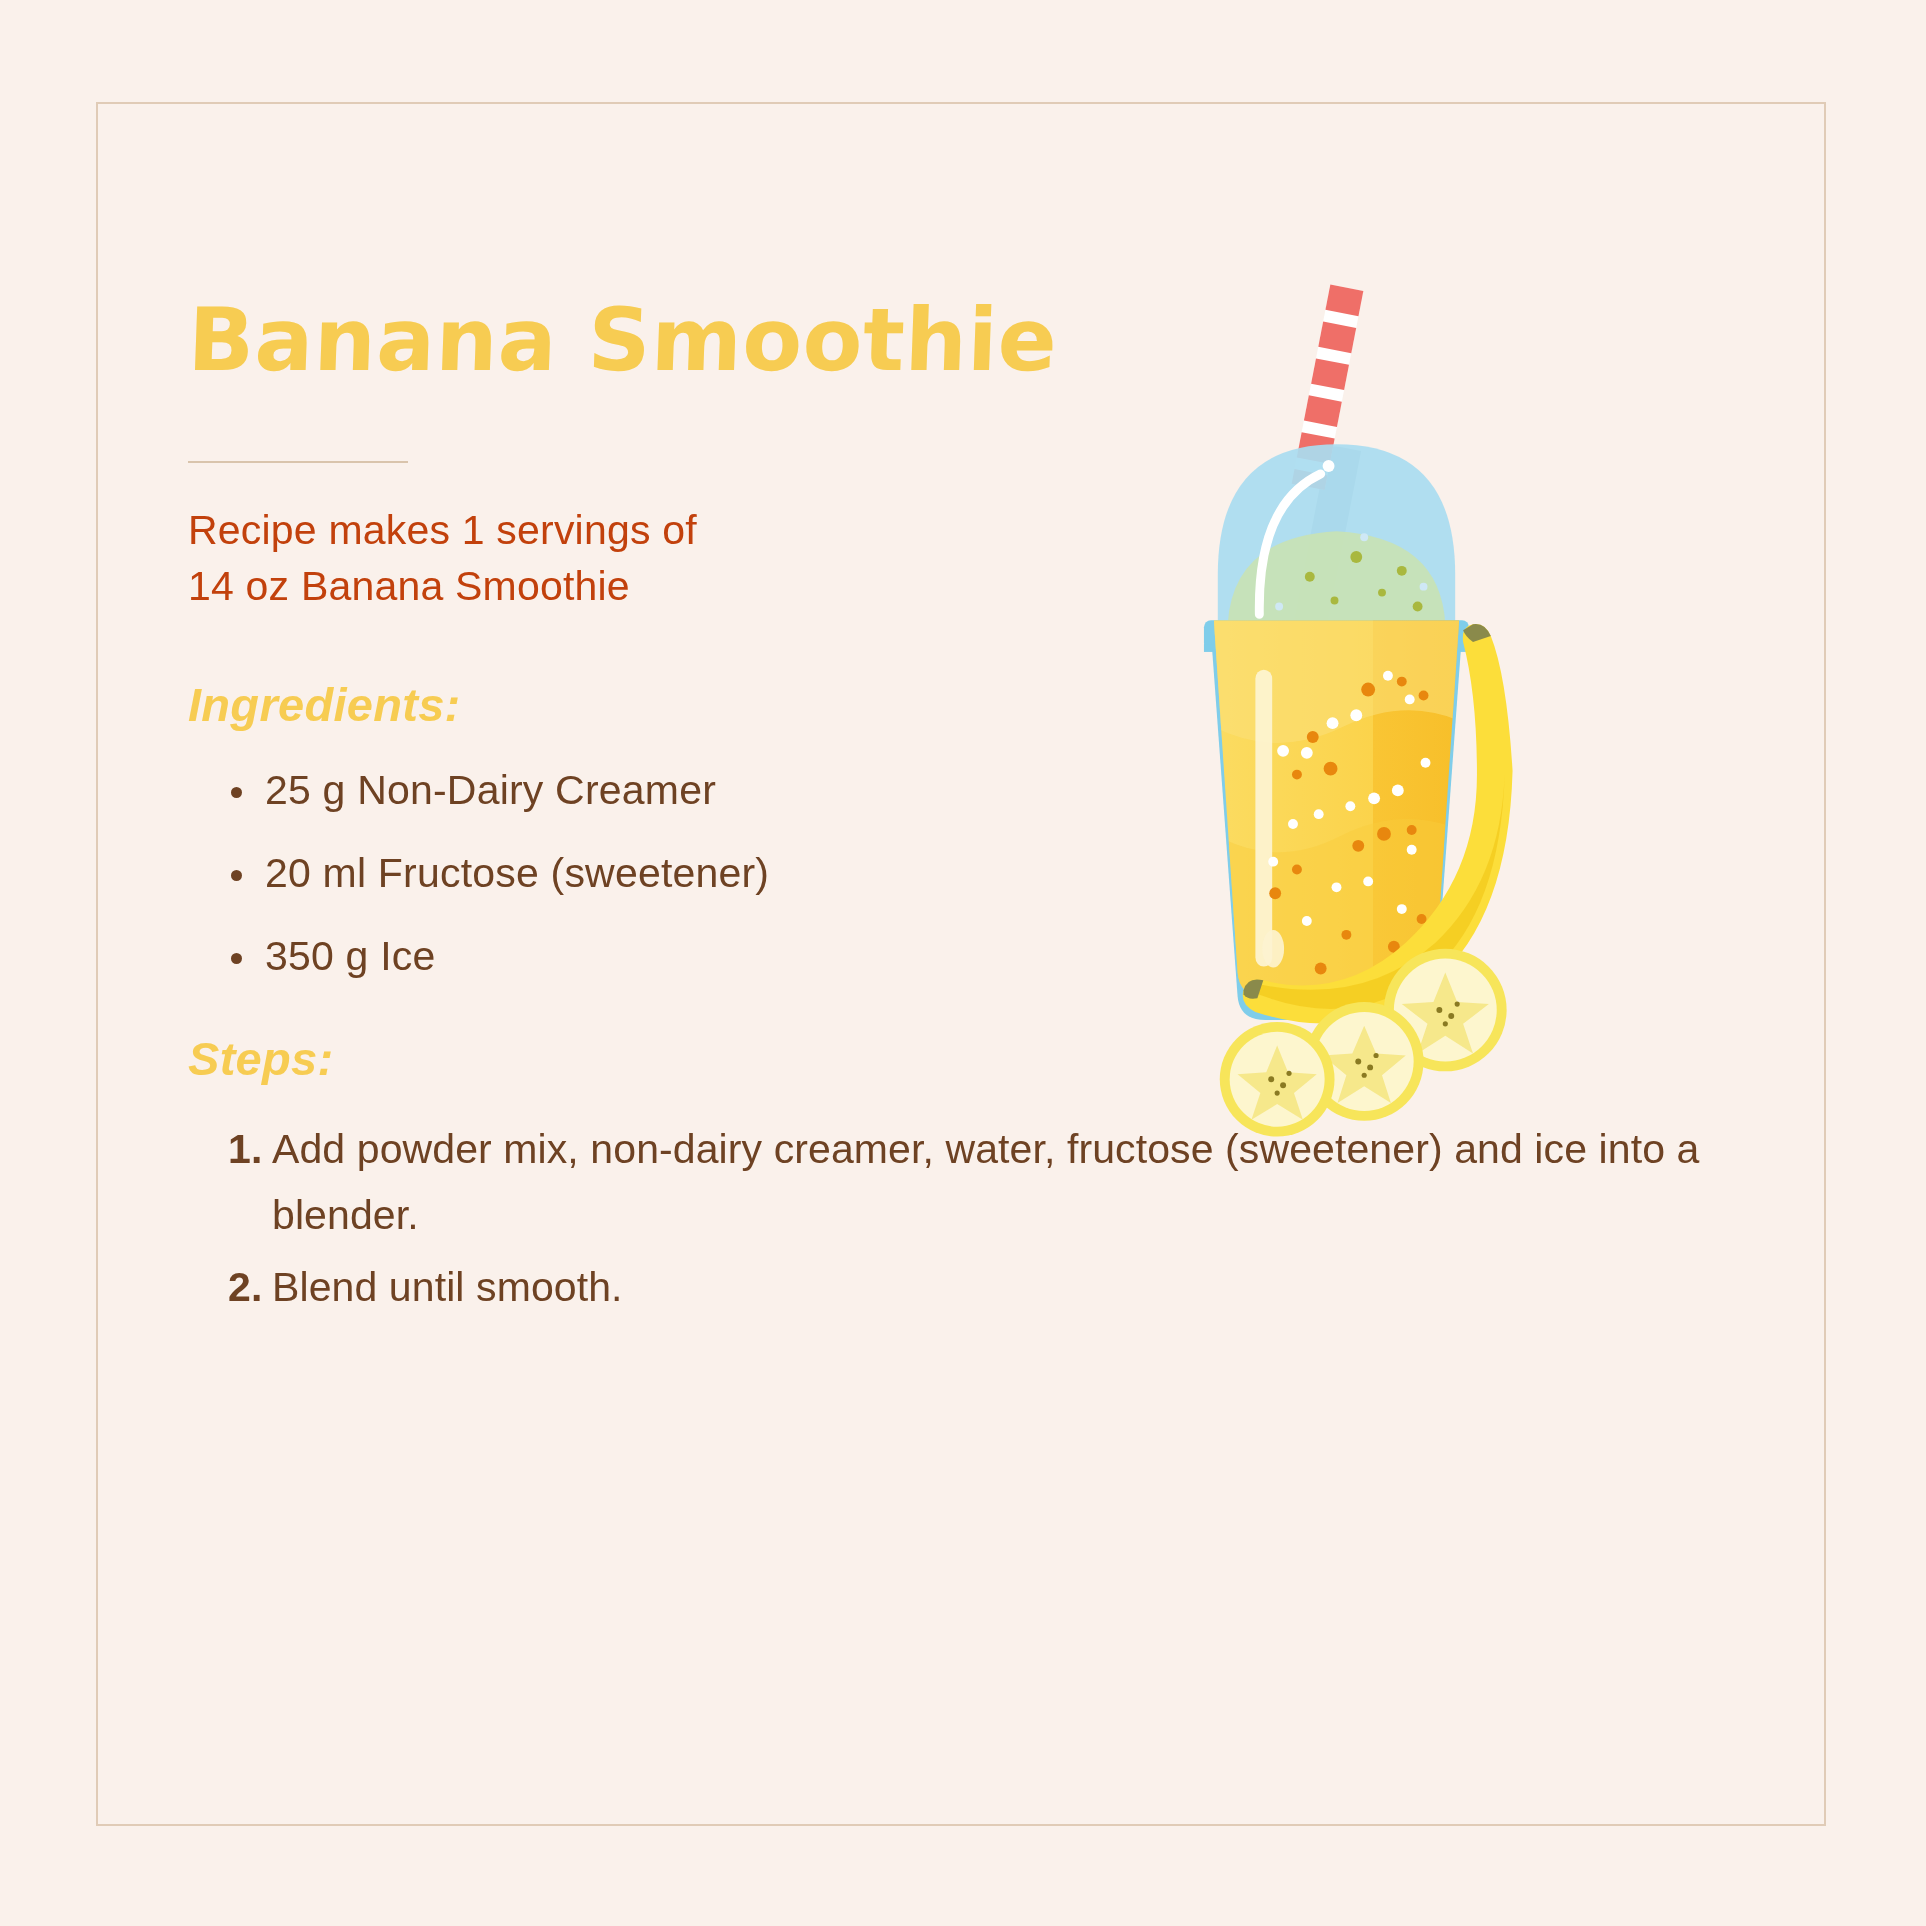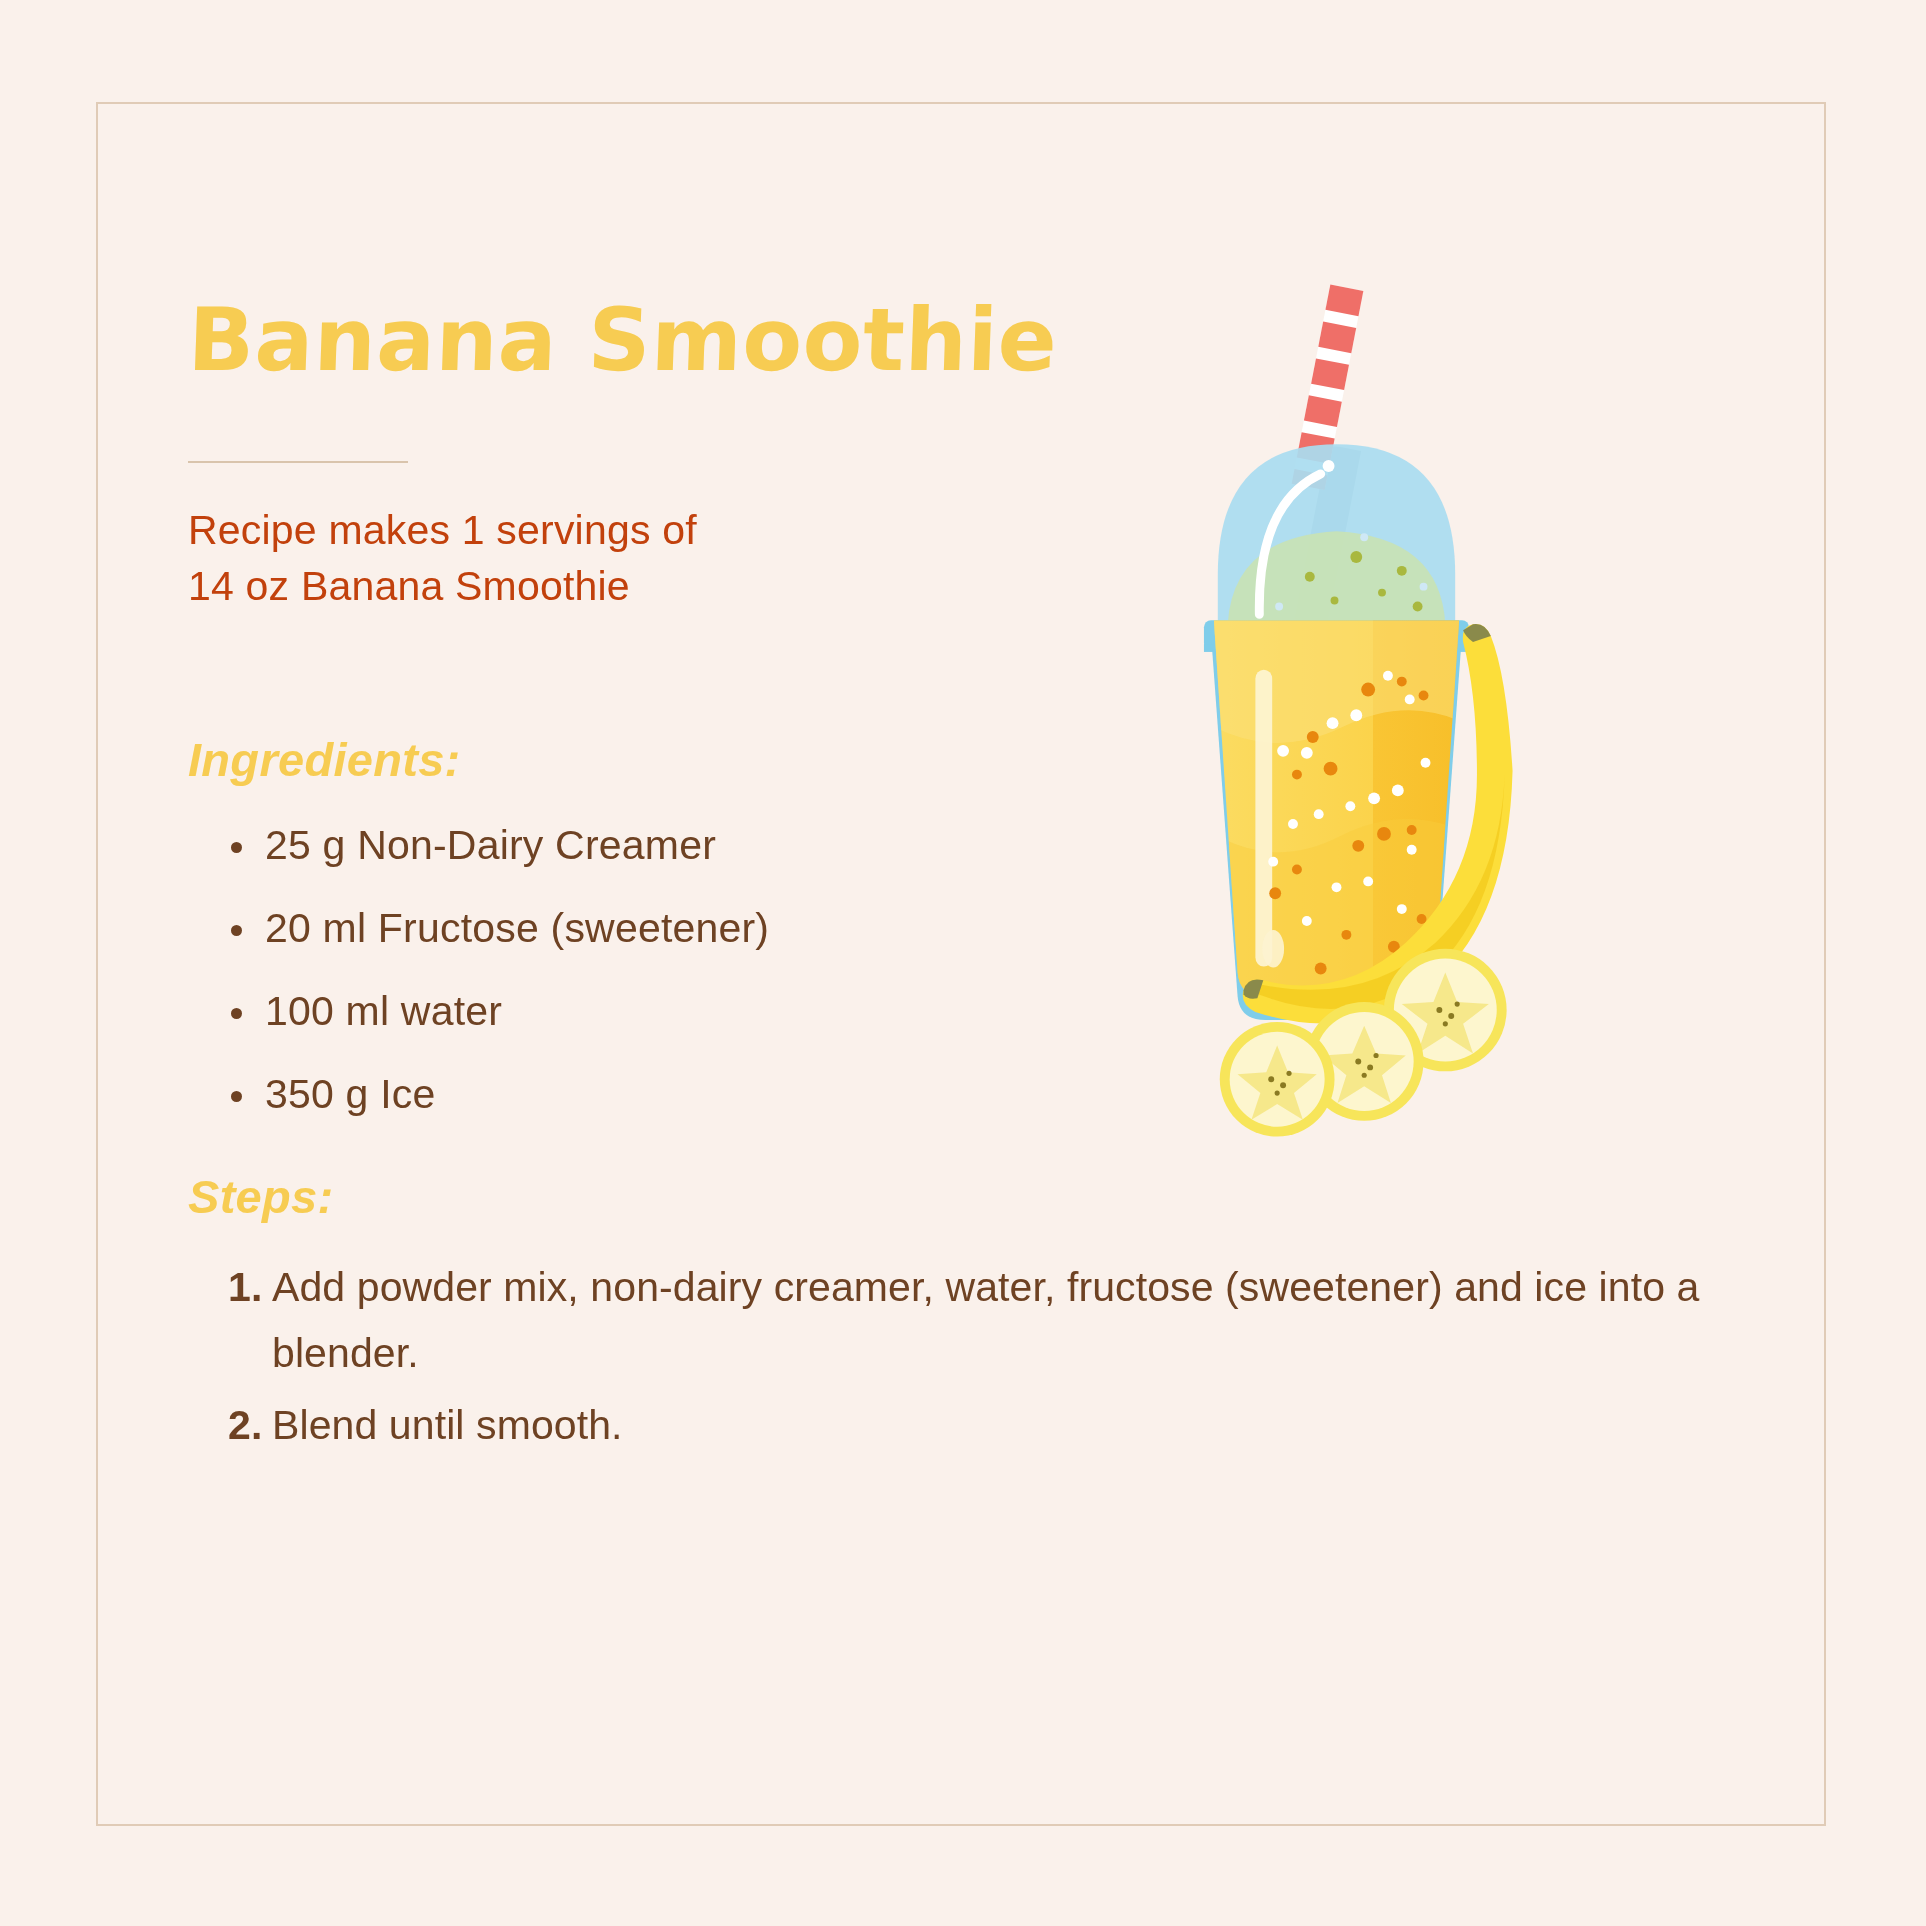--- a/index.html
+++ b/index.html
@@ -63,21 +63,21 @@
   }
 
   .section-heading {
     font-size: 47px;
     font-weight: bold;
     font-style: italic;
     color: #F7CC52;
     letter-spacing: 0.3px;
   }
 
-  .heading-ingredients { margin-top: 117px; }
+  .heading-ingredients { margin-top: 62px; }
   .heading-steps { margin-top: 54px; }
 
   ul.ingredients {
     margin-top: 38px;
     padding-left: 77px;
     list-style: none;
   }
   ul.ingredients li {
     position: relative;
     font-size: 41px;
@@ -146,21 +146,20 @@
     <div class="serves">
       <div>Recipe makes 1 servings of</div>
       <div>14 oz Banana Smoothie</div>
     </div>
 
     <div class="section-heading heading-ingredients">Ingredients:</div>
 
     <ul class="ingredients">
       <li>25 g Non-Dairy Creamer</li>
       <li>20 ml Fructose (sweetener)</li>
-      <li>100 ml water</li>
       <li>350 g Ice</li>
     </ul>
 
     <div class="section-heading heading-steps">Steps:</div>
 
     <ol class="steps">
       <li>
         <span class="num">1.</span>
         <span>Add powder mix, non-dairy creamer, water, fructose (sweetener) and ice into a blender.</span>
       </li>

